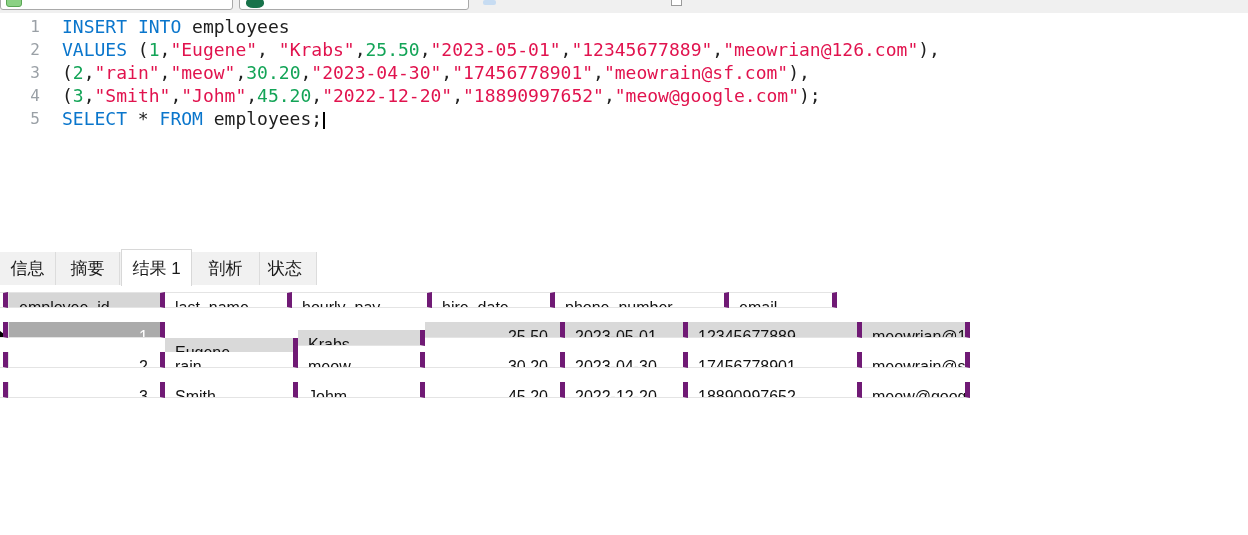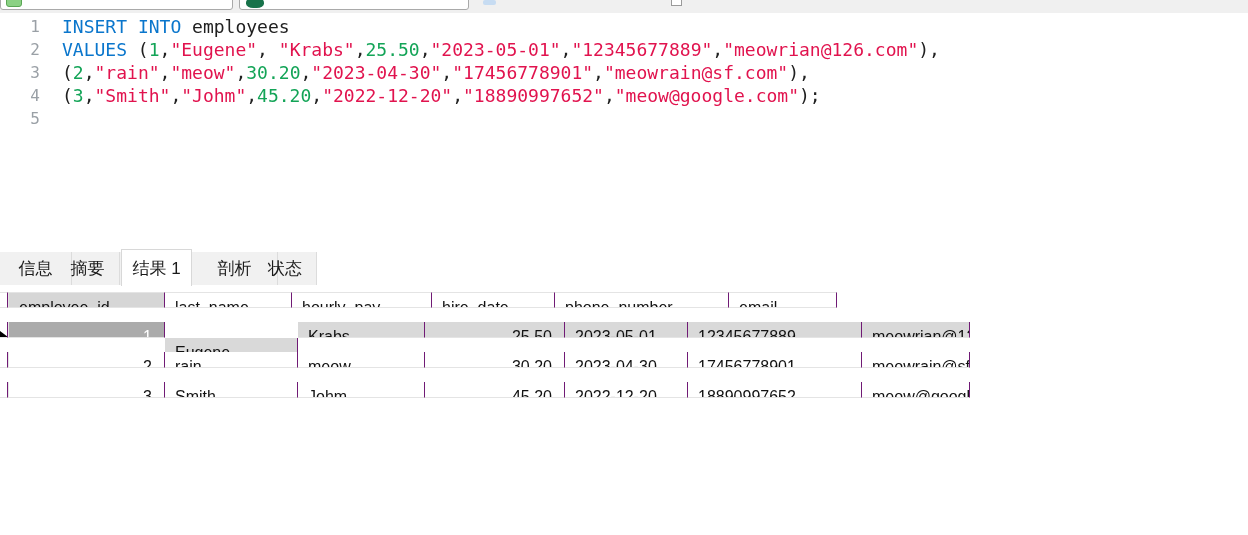--- a/index.html
+++ b/index.html
@@ -53,21 +53,21 @@
   .tab.inactive { border-right:1px solid #dcdcdc; }
   .tab.active {
     top:2px; height:37px; line-height:37px; background:#fff;
     border:1px solid #d8d8d8; border-bottom:none; z-index:2;
   }
   
   .grid { position:absolute; top:292px; left:0; font-size:16px; color:#111; }
   .grow { display:flex; height:30px; }
   .gcell {
     height:16px; line-height:29px; overflow:hidden; white-space:nowrap;
-    border-right:1px solid #701a75; border-bottom:1px solid #e4e4e4;
+    border-right:5px solid #701a75; border-bottom:1px solid #e4e4e4;
     padding:0 10px; background:#fff;
   }
   .gcell.gutter { padding:0; border-left:none; background:#fff; position:relative; }
   .hrow .gcell { border-top:1px solid #e4e4e4; }
   .hrow .gcell.selcol { background:#d6d6d6; }
   .gcell.al-r { text-align:right; padding-right:12px; }
   .row-sel .gcell { background:#d9d9d9; }
   .row-sel .gcell.idsel { background:#ababab; color:#fff; }
   .row-sel .gcell.gutter { background:#fff; }
   .tri {
@@ -90,49 +90,49 @@
     </div>
     <span class="mini-blue"></span>
     <span class="mini-gray"></span>
   </div>
 
   <div class="editor">
       <div class="ed-line"><span class="ln">1</span><span class="code"><span class="tok kw">INSERT</span><span class="tok pl"> </span><span class="tok kw">INTO</span><span class="tok pl"> employees</span></span></div>
       <div class="ed-line"><span class="ln">2</span><span class="code"><span class="tok kw">VALUES</span><span class="tok pl"> (</span><span class="tok num">1</span><span class="tok pl">,</span><span class="tok str">"Eugene"</span><span class="tok pl">, </span><span class="tok str">"Krabs"</span><span class="tok pl">,</span><span class="tok num">25.50</span><span class="tok pl">,</span><span class="tok str">"2023-05-01"</span><span class="tok pl">,</span><span class="tok str">"12345677889"</span><span class="tok pl">,</span><span class="tok str">"meowrian@126.com"</span><span class="tok pl">),</span></span></div>
       <div class="ed-line"><span class="ln">3</span><span class="code"><span class="tok pl">(</span><span class="tok num">2</span><span class="tok pl">,</span><span class="tok str">"rain"</span><span class="tok pl">,</span><span class="tok str">"meow"</span><span class="tok pl">,</span><span class="tok num">30.20</span><span class="tok pl">,</span><span class="tok str">"2023-04-30"</span><span class="tok pl">,</span><span class="tok str">"17456778901"</span><span class="tok pl">,</span><span class="tok str">"meowrain@sf.com"</span><span class="tok pl">),</span></span></div>
       <div class="ed-line"><span class="ln">4</span><span class="code"><span class="tok pl">(</span><span class="tok num">3</span><span class="tok pl">,</span><span class="tok str">"Smith"</span><span class="tok pl">,</span><span class="tok str">"Johm"</span><span class="tok pl">,</span><span class="tok num">45.20</span><span class="tok pl">,</span><span class="tok str">"2022-12-20"</span><span class="tok pl">,</span><span class="tok str">"18890997652"</span><span class="tok pl">,</span><span class="tok str">"meow@google.com"</span><span class="tok pl">);</span></span></div>
-      <div class="ed-line"><span class="ln">5</span></div>
+      <div class="ed-line"><span class="ln">5</span><span class="code"><span class="tok kw">SELECT</span><span class="tok pl"> * </span><span class="tok kw">FROM</span><span class="tok pl"> employees;</span><span class="caret"></span></span></div>
     </div>
 
   <div class="tabbar">
     <div class="tabband"></div>
-  <div class="tab inactive" style="left: 0px; width: 72px;">信息</div>
+  <div class="tab inactive" style="left: 0px; width: 56px;">信息</div>
       <div class="tab inactive" style="left: 56px; width: 64px;">摘要</div>
       <div class="tab active" style="left: 121px; width: 71px;">结果 1</div>
-      <div class="tab inactive" style="left: 192px; width: 86px;">剖析</div>
+      <div class="tab inactive" style="left: 192px; width: 68px;">剖析</div>
       <div class="tab inactive" style="left: 254px; width: 63px;">状态</div>
     </div>
 
   <div class="grid">
       <div class="grow hrow">
         <div class="gcell gutter" style="width: 8px; flex: 0 0 8px; border-top: 1px solid rgb(228, 228, 228);"></div>
         <div class="gcell selcol" style="flex: 0 0 157px; border-left: 1px solid rgb(228, 228, 228);">employee_id</div>
         <div class="gcell" style="flex: 0 0 127px;">last_name</div>
         <div class="gcell" style="flex: 0 0 140px;">hourly_pay</div>
         <div class="gcell" style="flex: 0 0 123px;">hire_date</div>
         <div class="gcell" style="flex: 0 0 174px;">phone_number</div>
         <div class="gcell" style="flex: 0 0 108px;">email</div>
       </div>
       <div class="grow row-sel">
         <div class="gcell gutter" style="width: 8px; flex: 0 0 8px;">
           <span class="tri"></span>
         </div>
         <div class="gcell al-r idsel" style="flex: 0 0 157px; border-left: 1px solid rgb(228, 228, 228);">1</div>
         <div class="gcell" style="flex: 0 0 133px; margin-top: 16px;">Eugene</div>
-        <div class="gcell" style="flex: 0 0 127px;">Krabs</div>
+        <div class="gcell" style="flex: 0 0 127px; margin-top: 8px;">Krabs</div>
         <div class="gcell al-r" style="flex: 0 0 140px;">25.50</div>
         <div class="gcell" style="flex: 0 0 123px;">2023-05-01</div>
         <div class="gcell" style="flex: 0 0 174px;">12345677889</div>
         <div class="gcell" style="flex: 0 0 108px;">meowrian@126.com</div>
       </div>
       <div class="grow">
         <div class="gcell gutter" style="width: 8px; flex: 0 0 8px;"></div>
         <div class="gcell al-r" style="flex: 0 0 157px; border-left: 1px solid rgb(228, 228, 228);">2</div>
         <div class="gcell" style="flex: 0 0 133px;">rain</div>
         <div class="gcell" style="flex: 0 0 127px;">meow</div>

